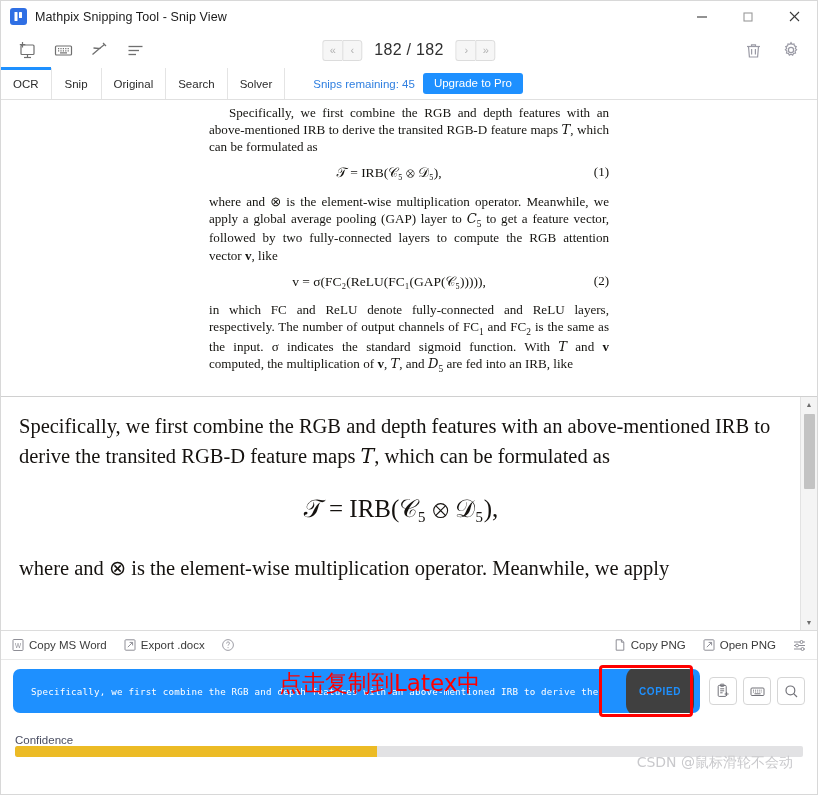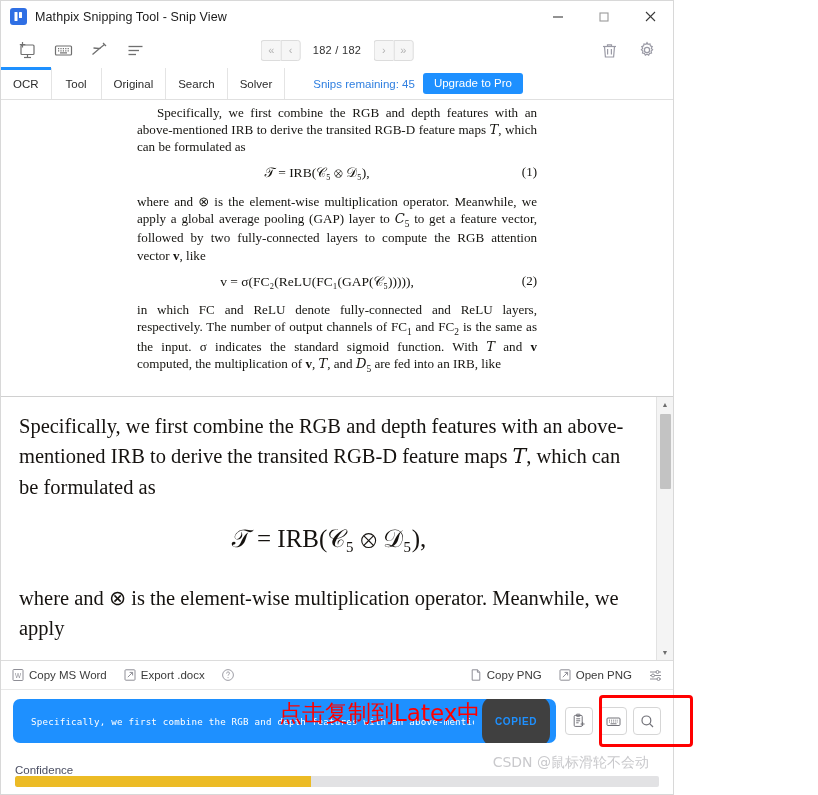--- a/index.html
+++ b/index.html
@@ -5,21 +5,21 @@
   * { box-sizing: border-box; }
   html, body {
     margin: 0; padding: 0;
     width: 818px; height: 795px;
     background: #ffffff;
     font-family: "Liberation Sans", sans-serif;
     overflow: hidden;
   }
   #app {
     position: relative;
-    width: 674px; height: 795px;
+    width: 818px; height: 795px;
     background: #fff;
     border: 1px solid #d8d8d8;
     display: flex;
     flex-direction: column;
   }
 
   
   .titlebar {
     height: 31px;
     flex: 0 0 31px;
@@ -88,21 +88,21 @@
     color: #b2b2b2;
     font-size: 11px;
     display: flex; align-items: center; justify-content: center;
     line-height: 1;
   }
   .pager-btn.l1 { border-radius: 3px 0 0 3px; border-right: none; }
   .pager-btn.l2 { border-radius: 0 3px 3px 0; }
   .pager-btn.r1 { border-radius: 3px 0 0 3px; border-right: none; }
   .pager-btn.r2 { border-radius: 0 3px 3px 0; }
   .pager-count {
-    font-size: 11px;
+    font-size: 16px;
     color: #303030;
     padding: 0 12px;
     letter-spacing: 0.3px;
   }
   .right-tools {
     margin-left: auto;
     display: flex;
     align-items: center;
     gap: 6px;
   }
@@ -481,21 +481,21 @@
         <svg width="20" height="20" viewBox="0 0 20 20" fill="none" stroke="#9a9aa5" stroke-width="1.2">
           <circle cx="10" cy="10" r="2.6"></circle>
           <path d="M10 2.6 L11 4.3 L13 4 L13.4 5.9 L15.2 6.6 L14.3 8.3 L15.6 9.8 L14.1 11.1 L14.5 13 L12.6 13.3 L11.7 15.1 L10 14.2 L8.3 15.1 L7.4 13.3 L5.5 13 L5.9 11.1 L4.4 9.8 L5.7 8.3 L4.8 6.6 L6.6 5.9 L7 4 L9 4.3 Z"></path>
         </svg>
       </div>
     </div>
   </div>
 
   <div class="tabbar">
     <div class="tab active">OCR</div>
-    <div class="tab">Tool</div>
+    <div class="tab">Snip</div>
     <div class="tab">Original</div>
     <div class="tab">Search</div>
     <div class="tab">Solver</div>
     <div class="snips-area">
       <div class="snips-text">Snips remaining: 45</div>
       <div class="upgrade-btn">Upgrade to Pro</div>
     </div>
   </div>
 
 

